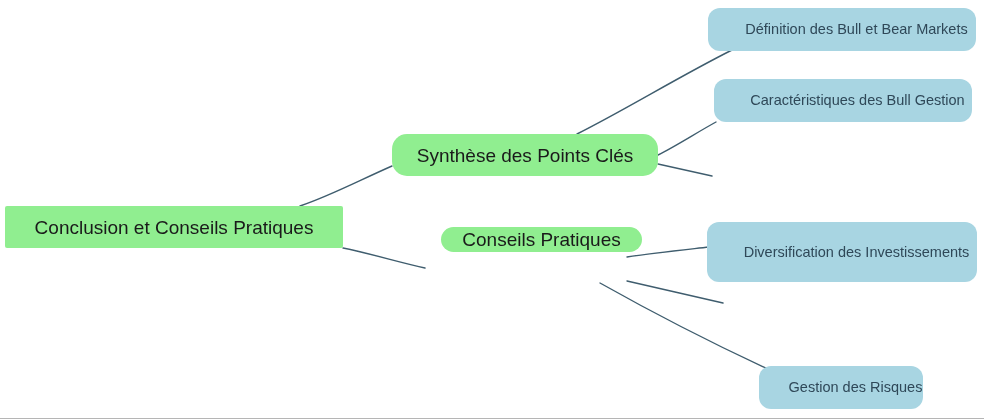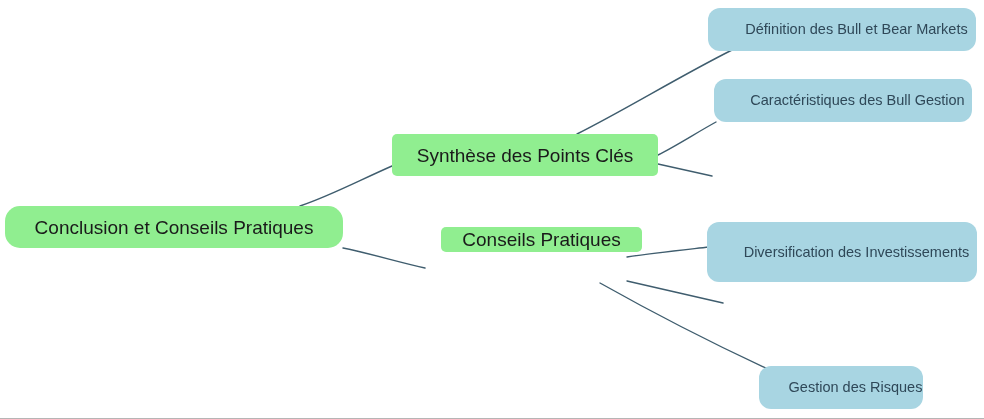--- a/index.html
+++ b/index.html
@@ -35,27 +35,27 @@
     justify-content: center;
     box-sizing: border-box;
     border-radius: 13px;
     white-space: nowrap;
     line-height: 1;
   }
   .node-root {
     background: #90ee90;
     color: #1a1a1a;
     font-size: 19px;
-    border-radius: 15px;
+    border-radius: 2px;
   }
   .node-branch {
     background: #90ee90;
     color: #1a1a1a;
     font-size: 19px;
-    border-radius: 5px;
+    border-radius: 15px;
   }
   .node-leaf {
     background: #a8d5e2;
     color: #2f4858;
     font-size: 14.5px;
     border-radius: 12px;
     padding-left: 29px;
   }
   .node-label {
     display: block;

